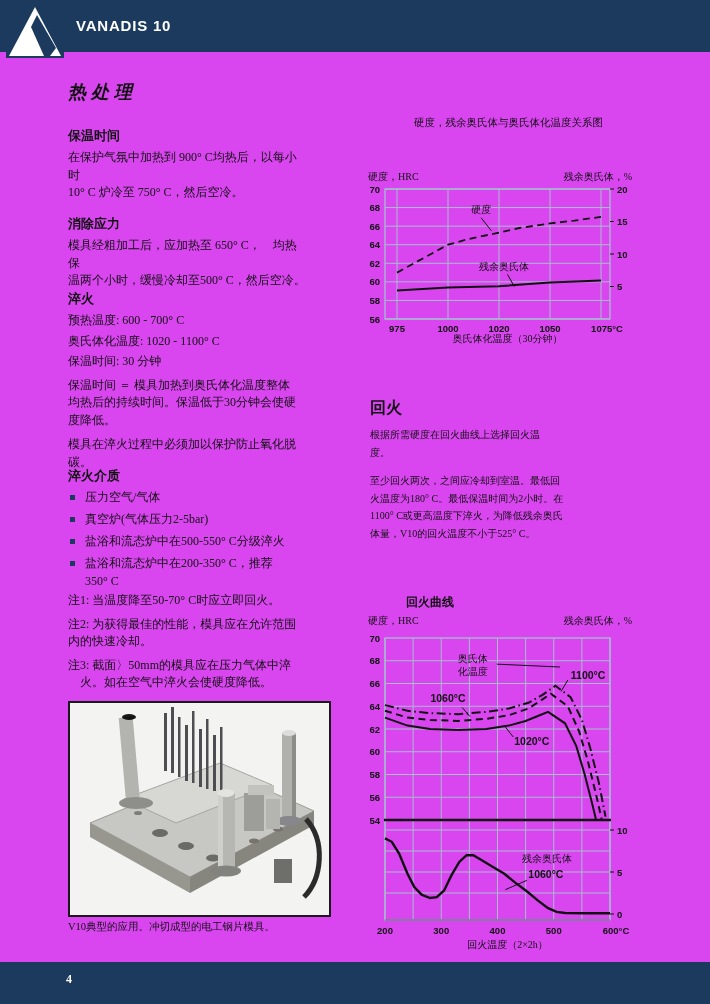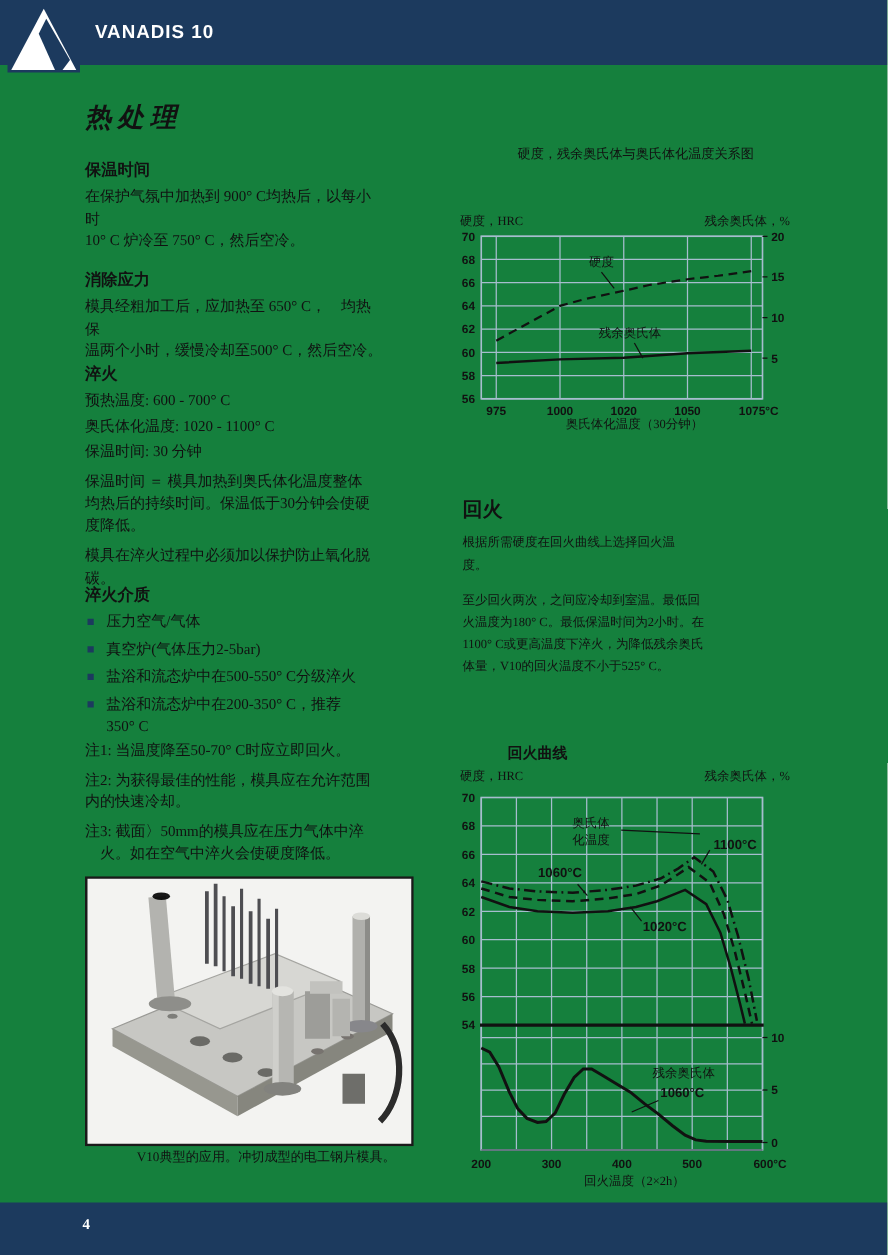--- a/index.html
+++ b/index.html
@@ -1,38 +1,38 @@
 <!DOCTYPE html>
 <html><head>
 <meta charset="utf-8">
 <style>
   html,body{margin:0;padding:0;background:#e8e8e8;}
-  .page{position:relative;width:710px;height:1004px;background:#15803d;overflow:hidden;
+  .page{position:relative;width:710px;height:1004px;background:#d946ef;overflow:hidden;
         font-family:"Liberation Serif","DejaVu Serif",serif;color:#111;}
   
   .topbar{position:absolute;left:0;top:0;width:710px;height:52px;background:#1c3a5e;}
   .logo-box{position:absolute;left:6px;top:0;width:58px;height:58px;background:#1c3a5e;}
   .brand{position:absolute;left:76px;top:17px;color:#fff;font-family:"Liberation Sans",sans-serif;
          font-weight:bold;font-size:15px;letter-spacing:0.8px;}
   
-  .h1{position:absolute;left:68px;top:80px;font-size:21px;font-weight:bold;font-style:italic;
+  .h1{position:absolute;left:68px;top:80px;font-size:18px;font-weight:bold;font-style:italic;
       letter-spacing:5px;}
   
   .blk{position:absolute;left:68px;width:282px;}
   .sec h3{font-family:"Liberation Sans",sans-serif;font-size:13px;font-weight:bold;
           margin:0 0 5px 0;line-height:16px;}
   .sec{margin:0 0 13px 0;}
   .body-p{font-size:12px;line-height:17.5px;margin:0 0 7px 0;white-space:pre-line;}
   .spec-p{font-size:12px;line-height:17.5px;margin:0 0 3px 0;}
   ul.qmedia{list-style:none;margin:2px 0 0 0;padding:0;}
   ul.qmedia li{position:relative;padding-left:17px;font-size:12px;line-height:17.5px;
                margin-bottom:4.5px;white-space:pre-line;}
   ul.qmedia li .sq{position:absolute;left:2px;top:6px;width:5px;height:5px;background:#1c3a5e;}
   .note{font-size:12px;line-height:17.5px;margin:0 0 6px 0;white-space:pre-line;}
-  .caption{position:absolute;left:68px;top:920px;width:290px;font-size:10.5px;line-height:14px;text-align:center;}
+  .caption{position:absolute;left:68px;top:920px;width:290px;font-size:10.5px;line-height:14px;}
   
   .chart-caption{position:absolute;left:370px;top:116px;width:300px;font-size:10.5px;margin-left:44px;}
   .rc-text{position:absolute;left:370px;top:398px;width:288px;}
   .rc-text h3{font-family:Liberation Sans, sans-serif;font-size:16px;font-weight:bold;margin:0 0 7px 0;}
   .rc-text p{font-size:10px;line-height:17.5px;margin:0 0 11px 0;white-space:pre-line;}
   .h4{position:absolute;left:358px;top:594px;font-family:"Liberation Sans",sans-serif;
       font-size:12px;font-weight:bold;padding-left:48px;}
   svg text.tick{font-family:"Liberation Sans",sans-serif;font-size:9.5px;font-weight:bold;fill:#111;}
   svg text.axis-cjk{font-family:"Liberation Serif",serif;font-size:10px;fill:#111;}
   svg text.temp-label{font-family:"Liberation Sans",sans-serif;font-size:10.5px;font-weight:bold;fill:#111;}

